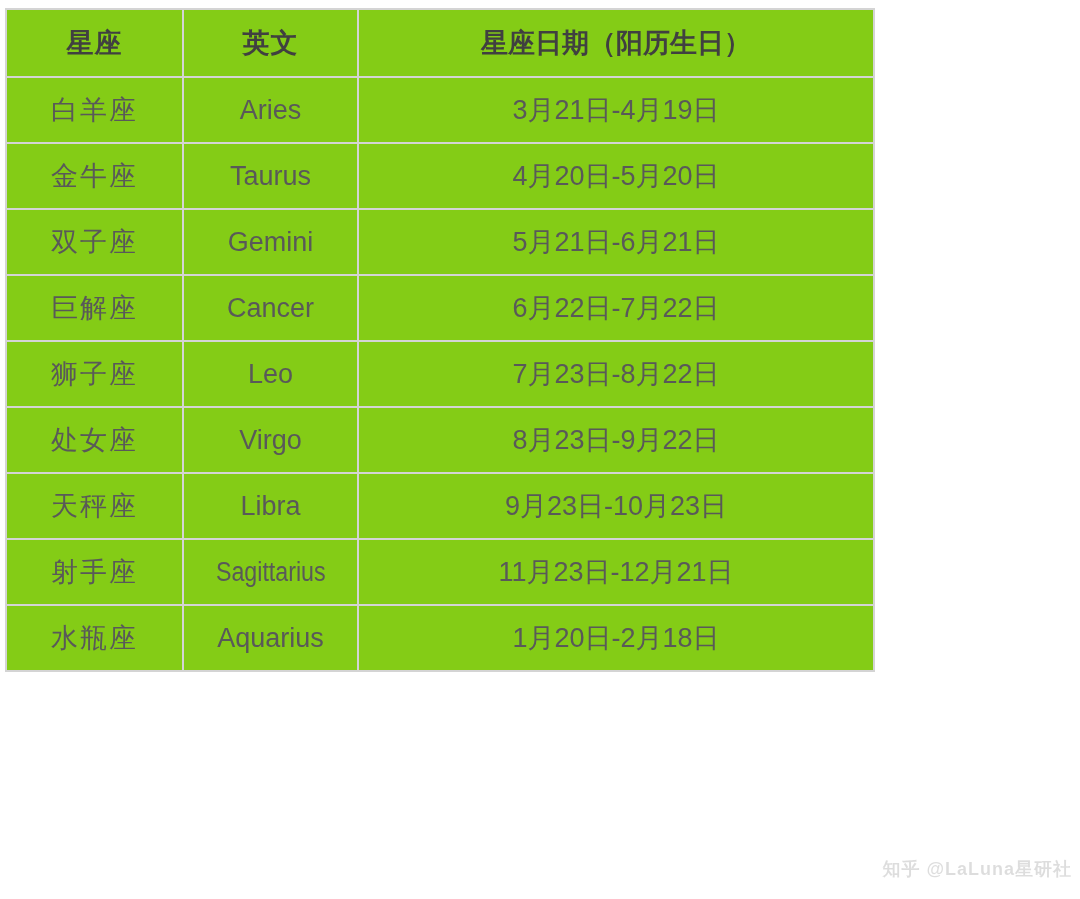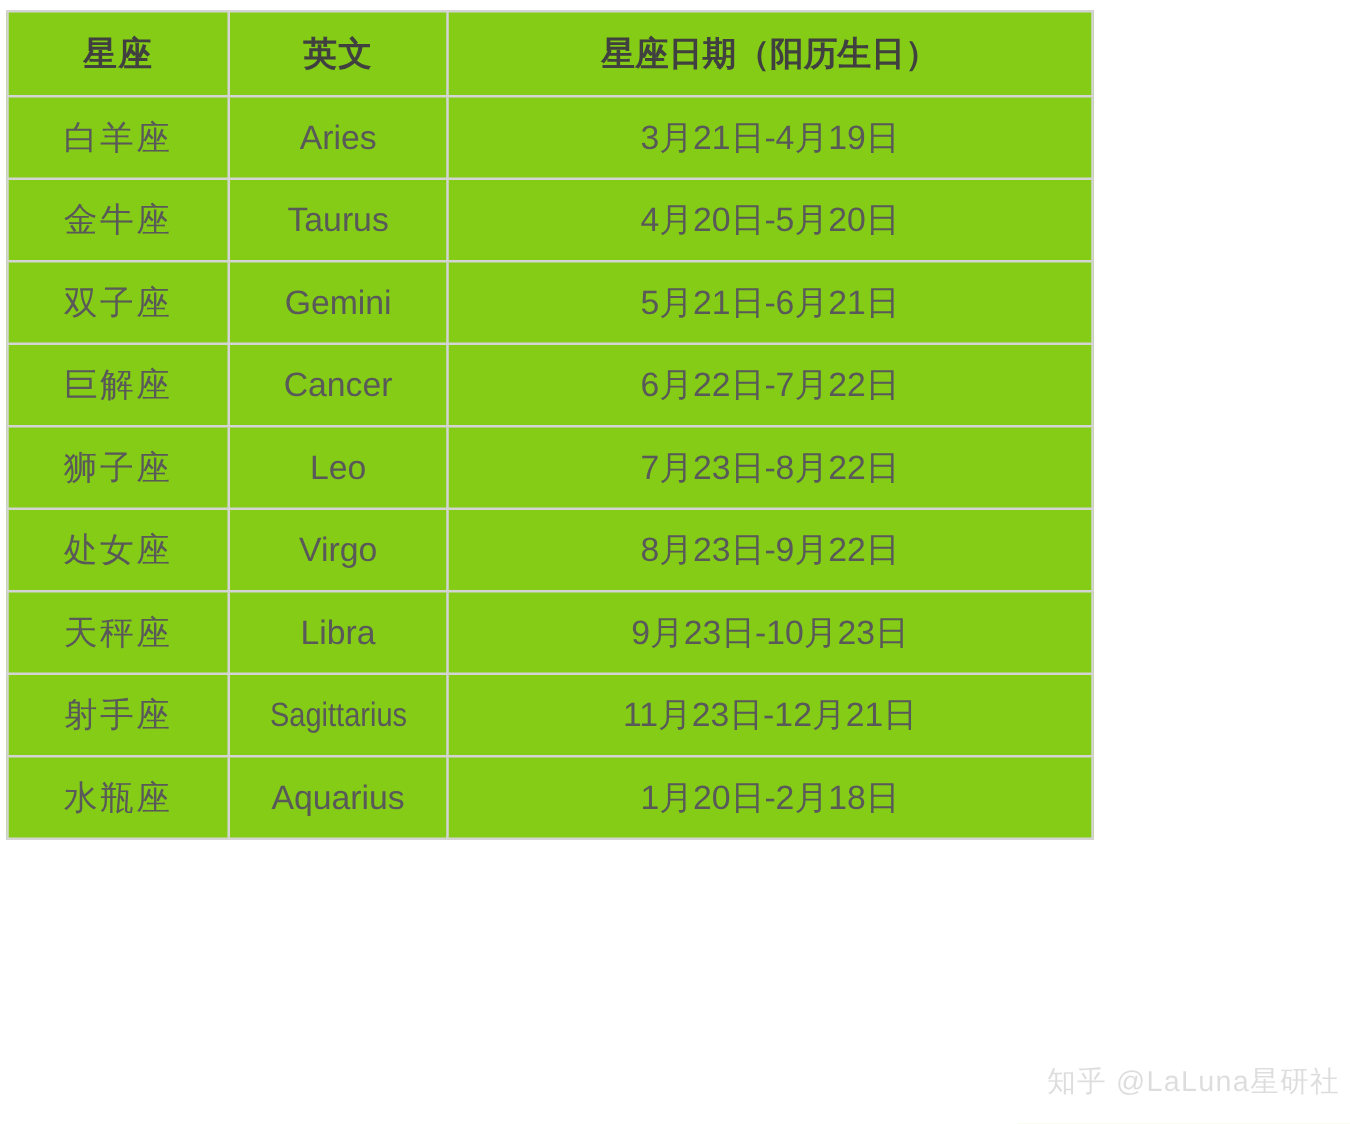--- a/index.html
+++ b/index.html
@@ -84,26 +84,27 @@
   td.cell-dates {
     font-size: 27px;
     letter-spacing: 0px;
   }
 
   
   #watermark {
     position: absolute;
     right: 8px;
     bottom: 18px;
-    font-size: 23px;
+    font-size: 18px;
     color: #000000;
     opacity: 0.13;
     white-space: nowrap;
     pointer-events: none;
     letter-spacing: 1px;
+    font-weight: bold;
   }
 </style>
 </head>
 <body>
 
 <div id="zodiac-table-wrap">
   <table class="zodiac-table">
     <colgroup>
       <col class="col-sign">
       <col class="col-english">

